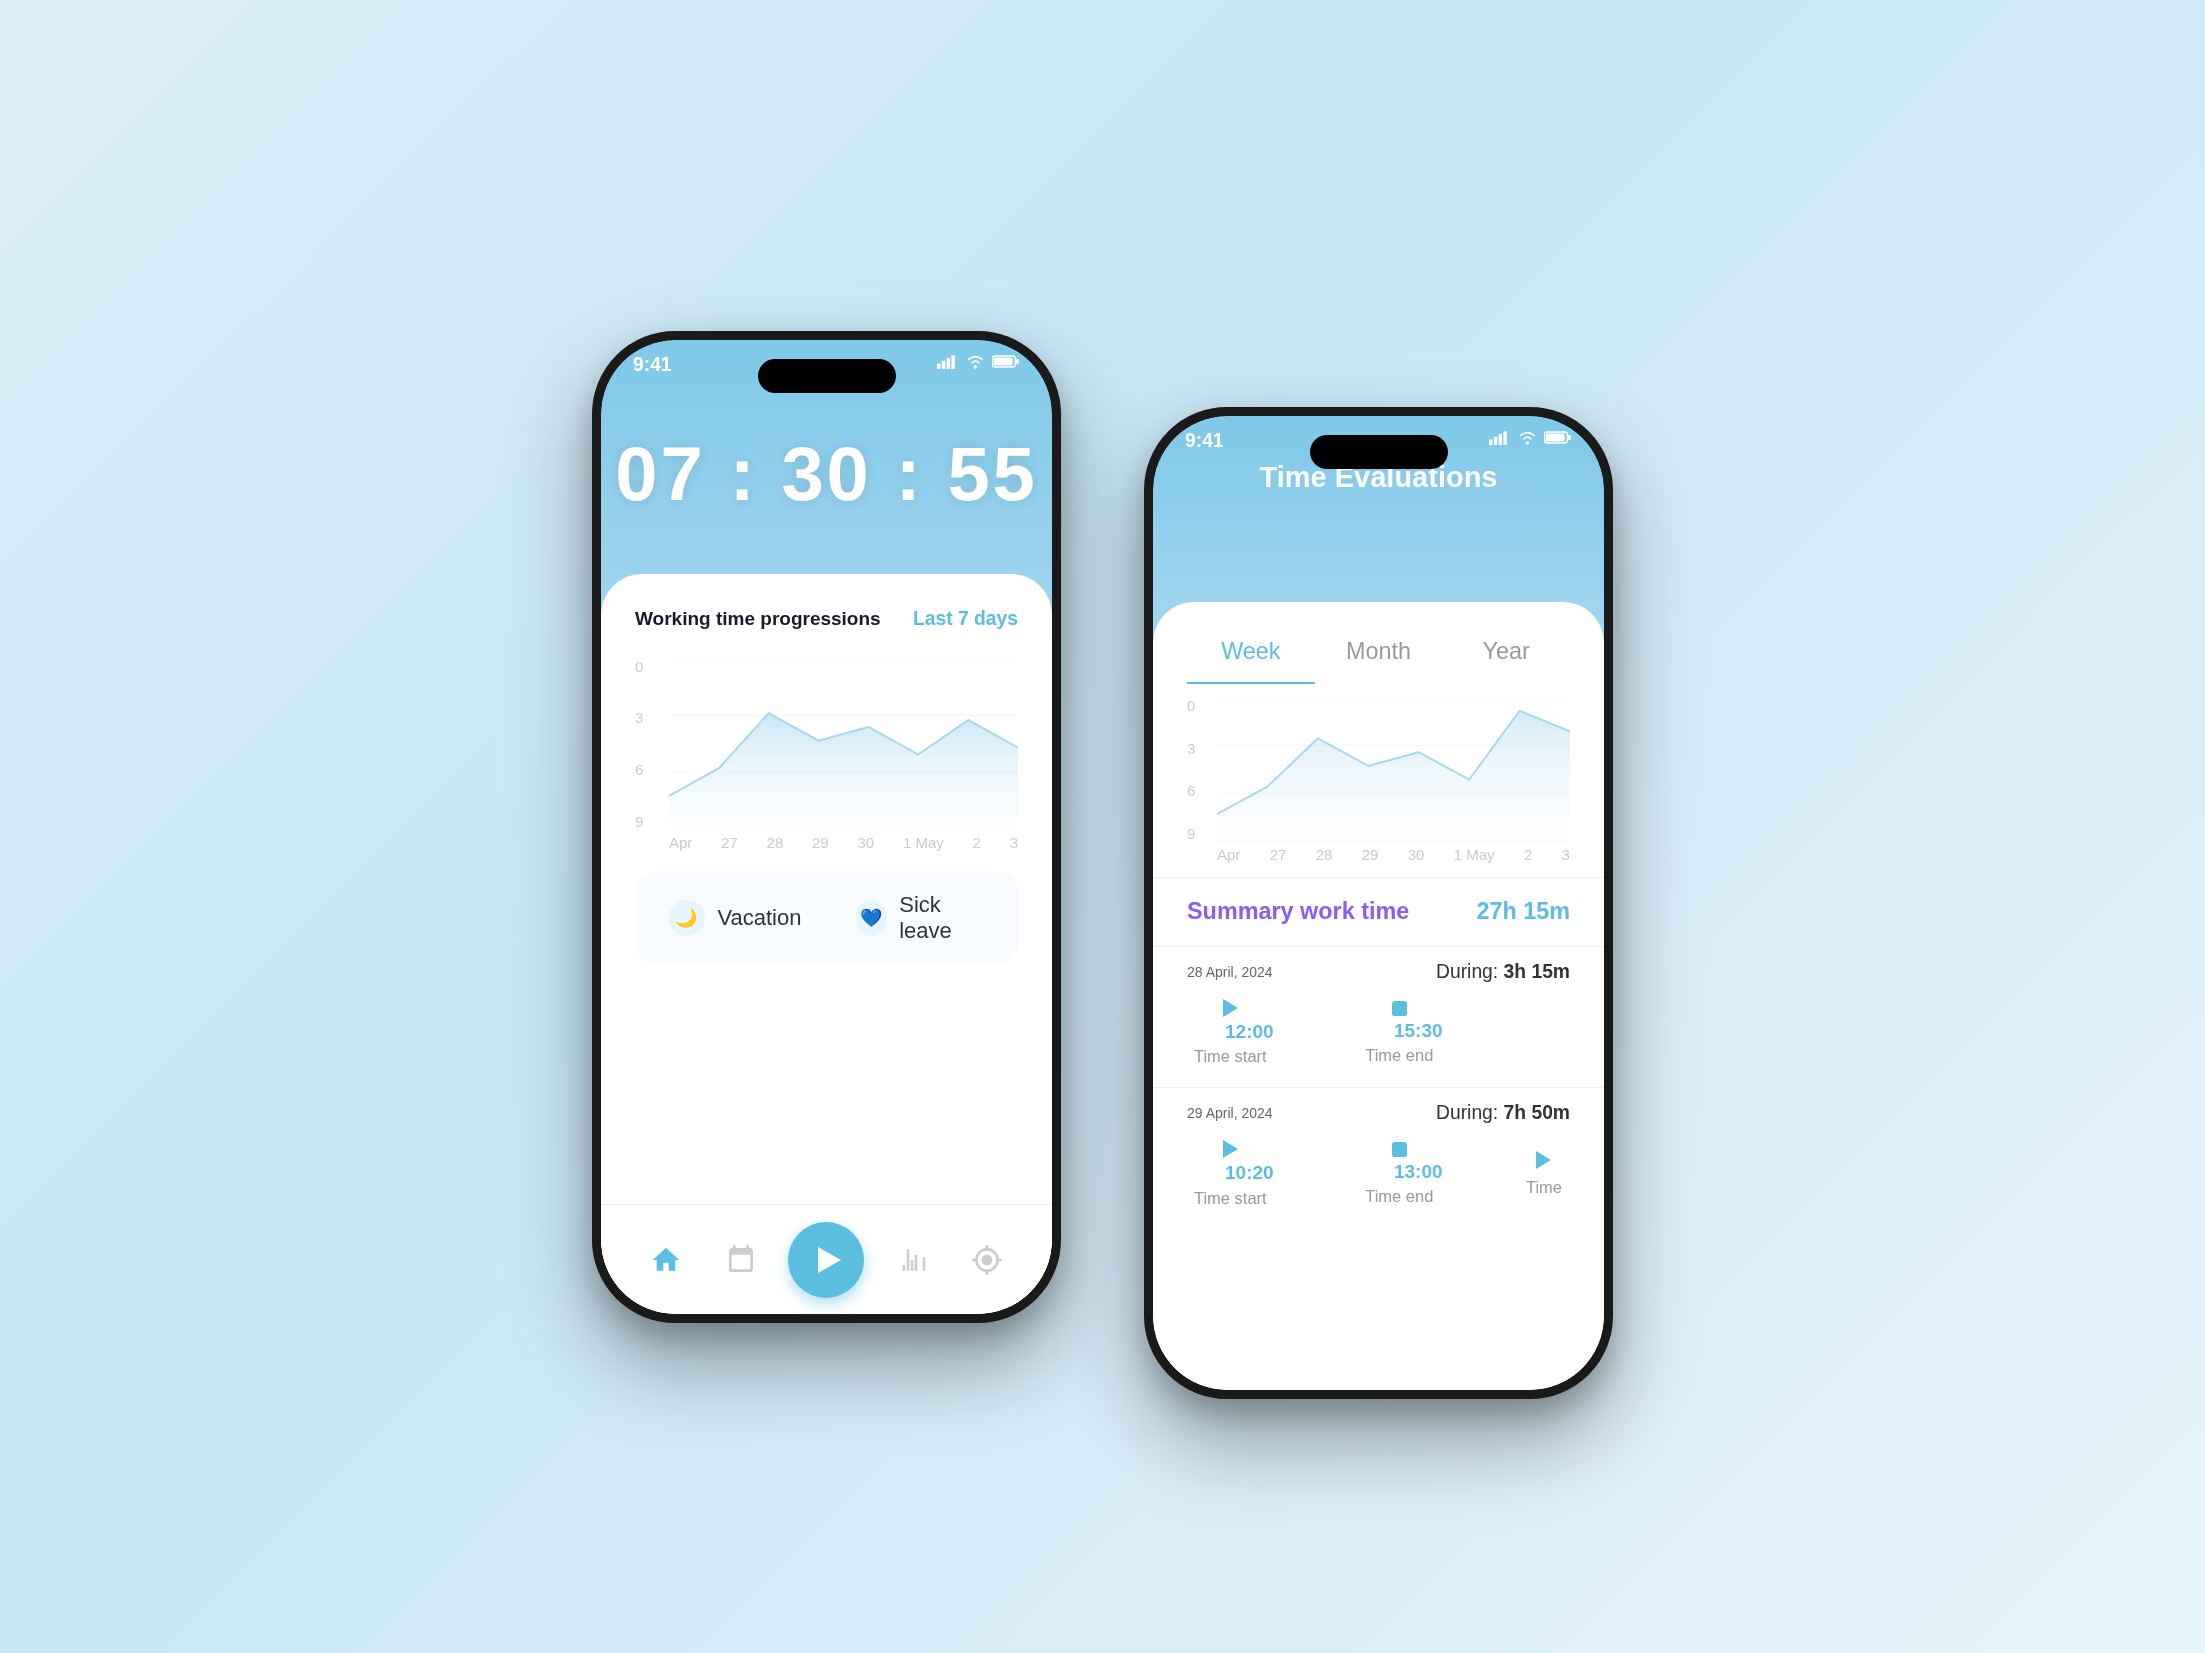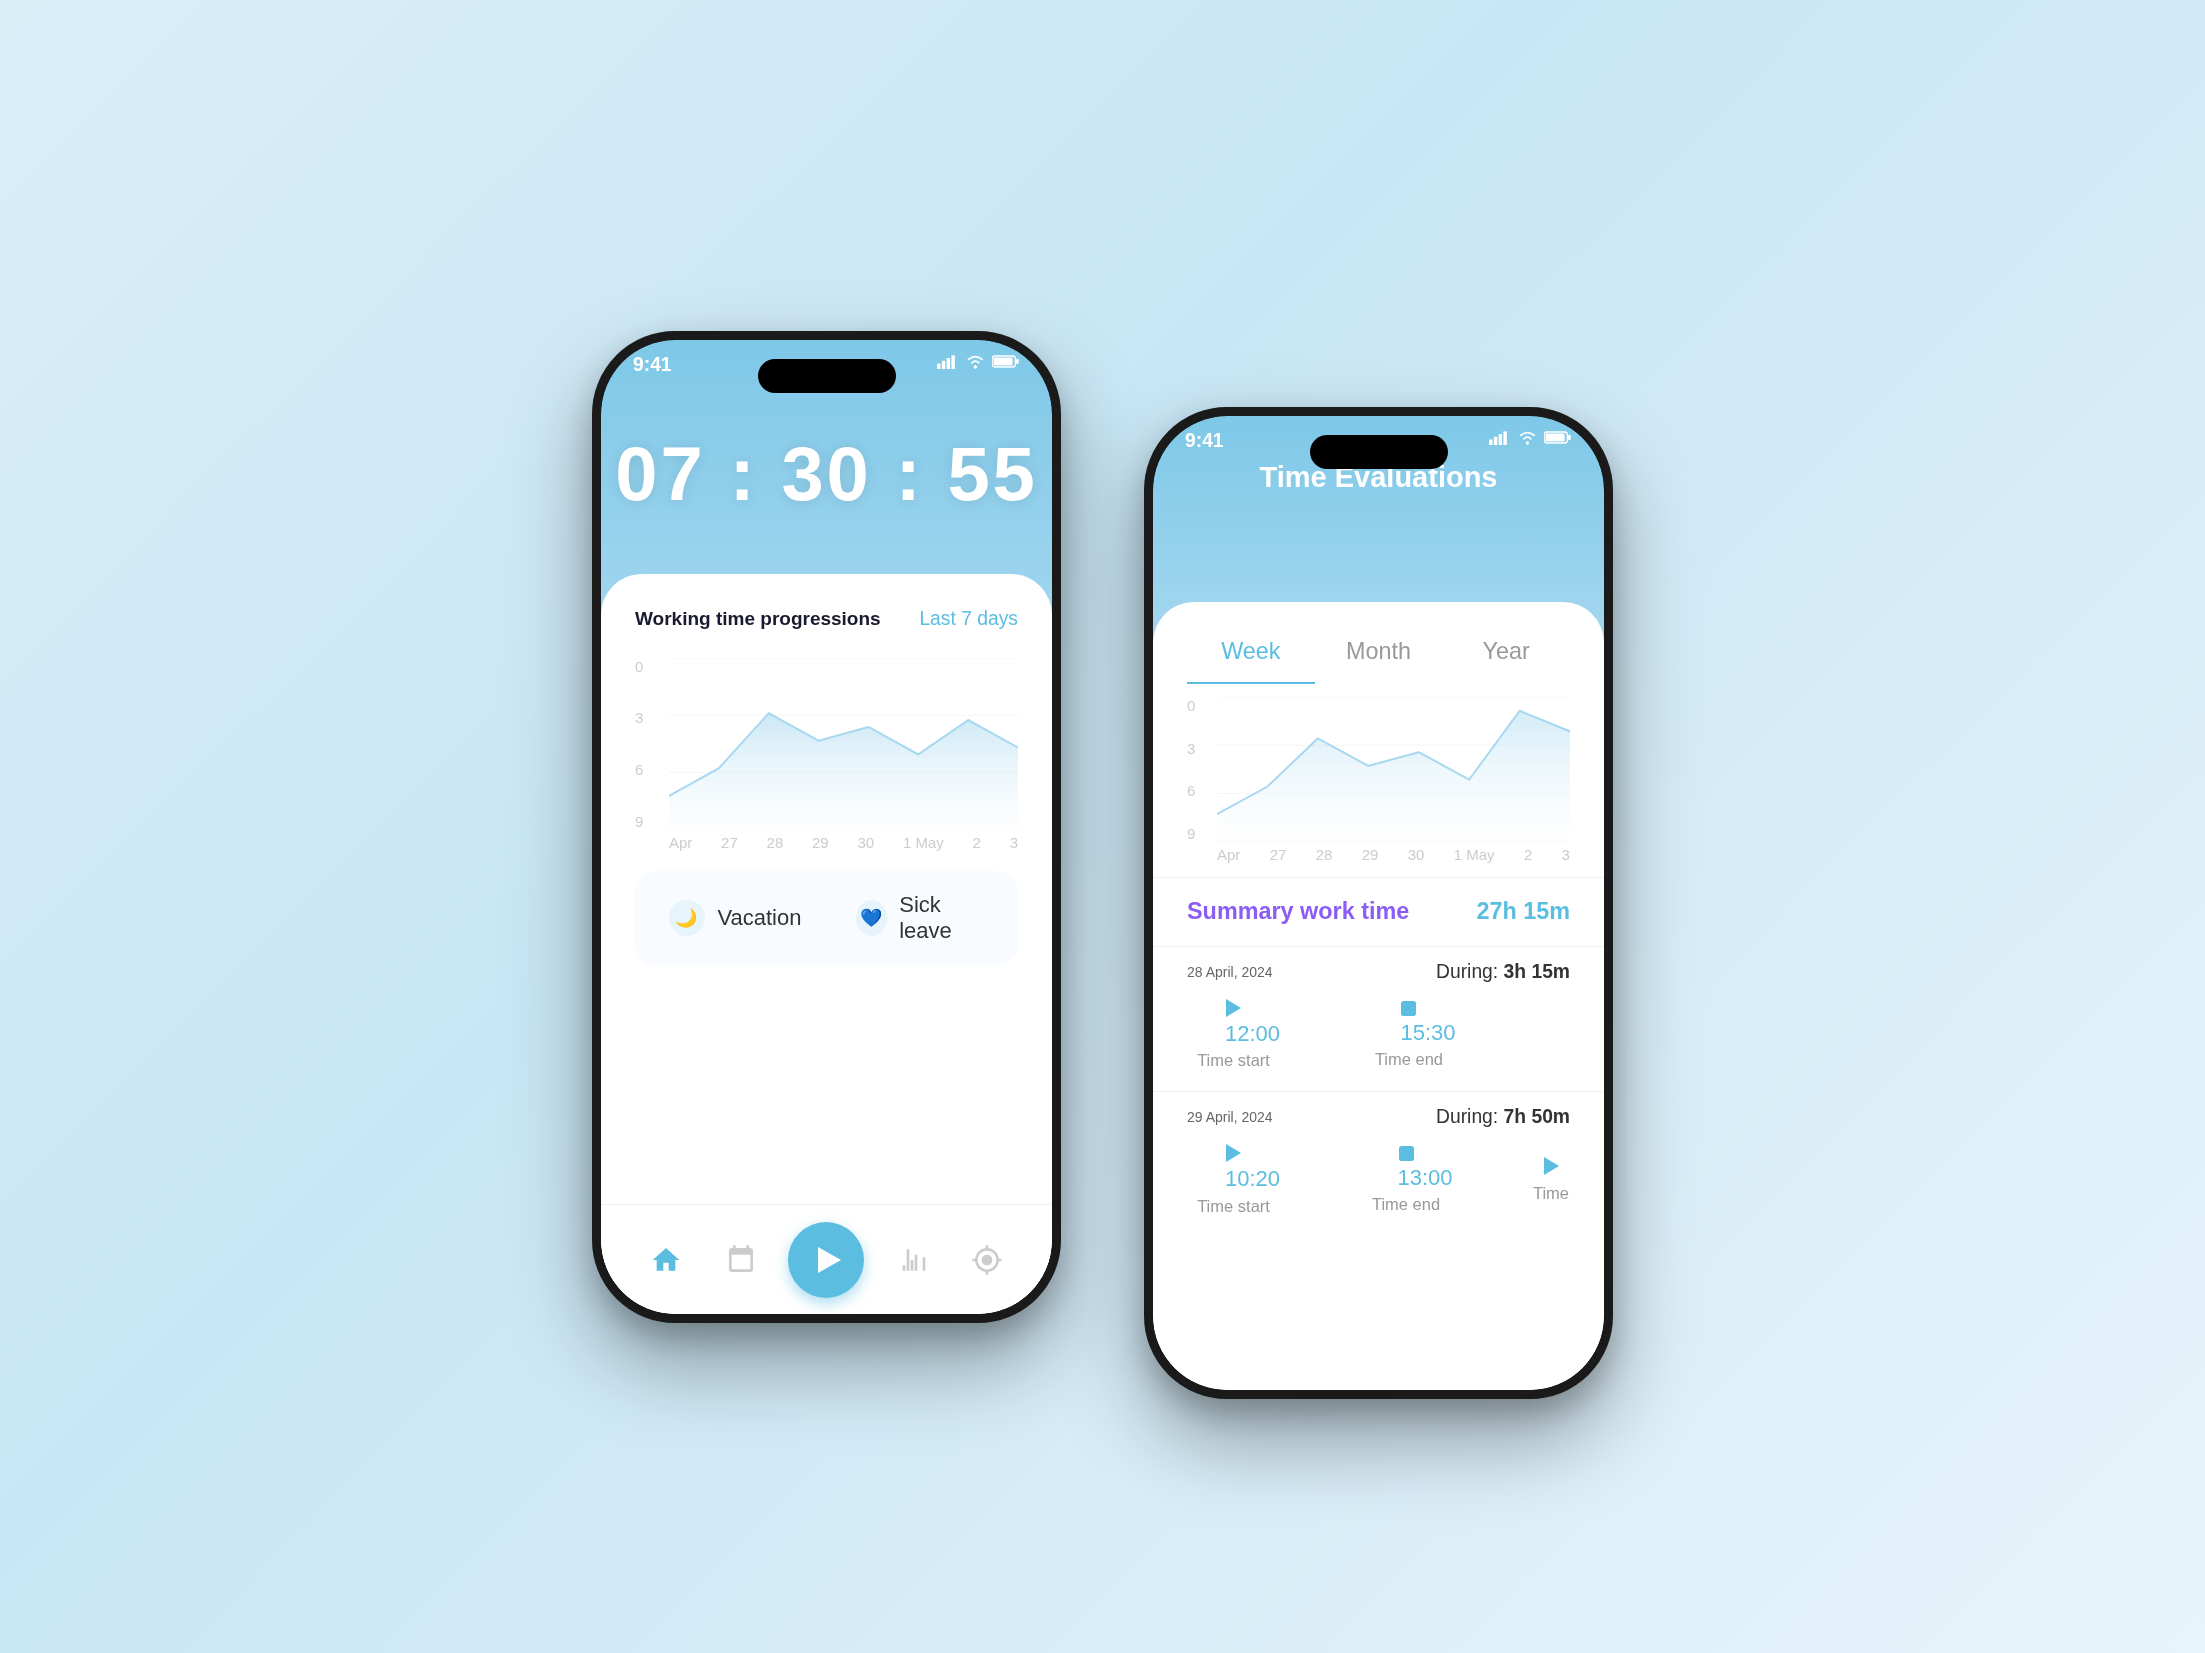--- a/index.html
+++ b/index.html
@@ -136,21 +136,21 @@
 
     .card-title {
       font-size: 19px;
       font-weight: 700;
       color: #1a1a2e;
     }
 
     .card-subtitle {
       font-size: 19.3px;
       color: #5bbde0;
-      font-weight: 400;
+      font-weight: 700;
     }
 
     
     .chart-container {
       position: relative;
       height: 193px;
       margin-bottom: 13.8px;
     }
 
     .chart-y-labels {
@@ -398,22 +398,22 @@
     }
 
     .time-dot-stop {
       width: 15px;
       height: 15px;
       background: #5bbde0;
       border-radius: 2.8px;
     }
 
     .time-value {
-      font-size: 22px;
-      font-weight: 400;
+      font-size: 19px;
+      font-weight: 700;
       color: #5bbde0;
       margin-left: 38px;
     }
 
     .time-label {
       font-size: 16.5px;
       color: #999;
     }
 
     .time-col {

